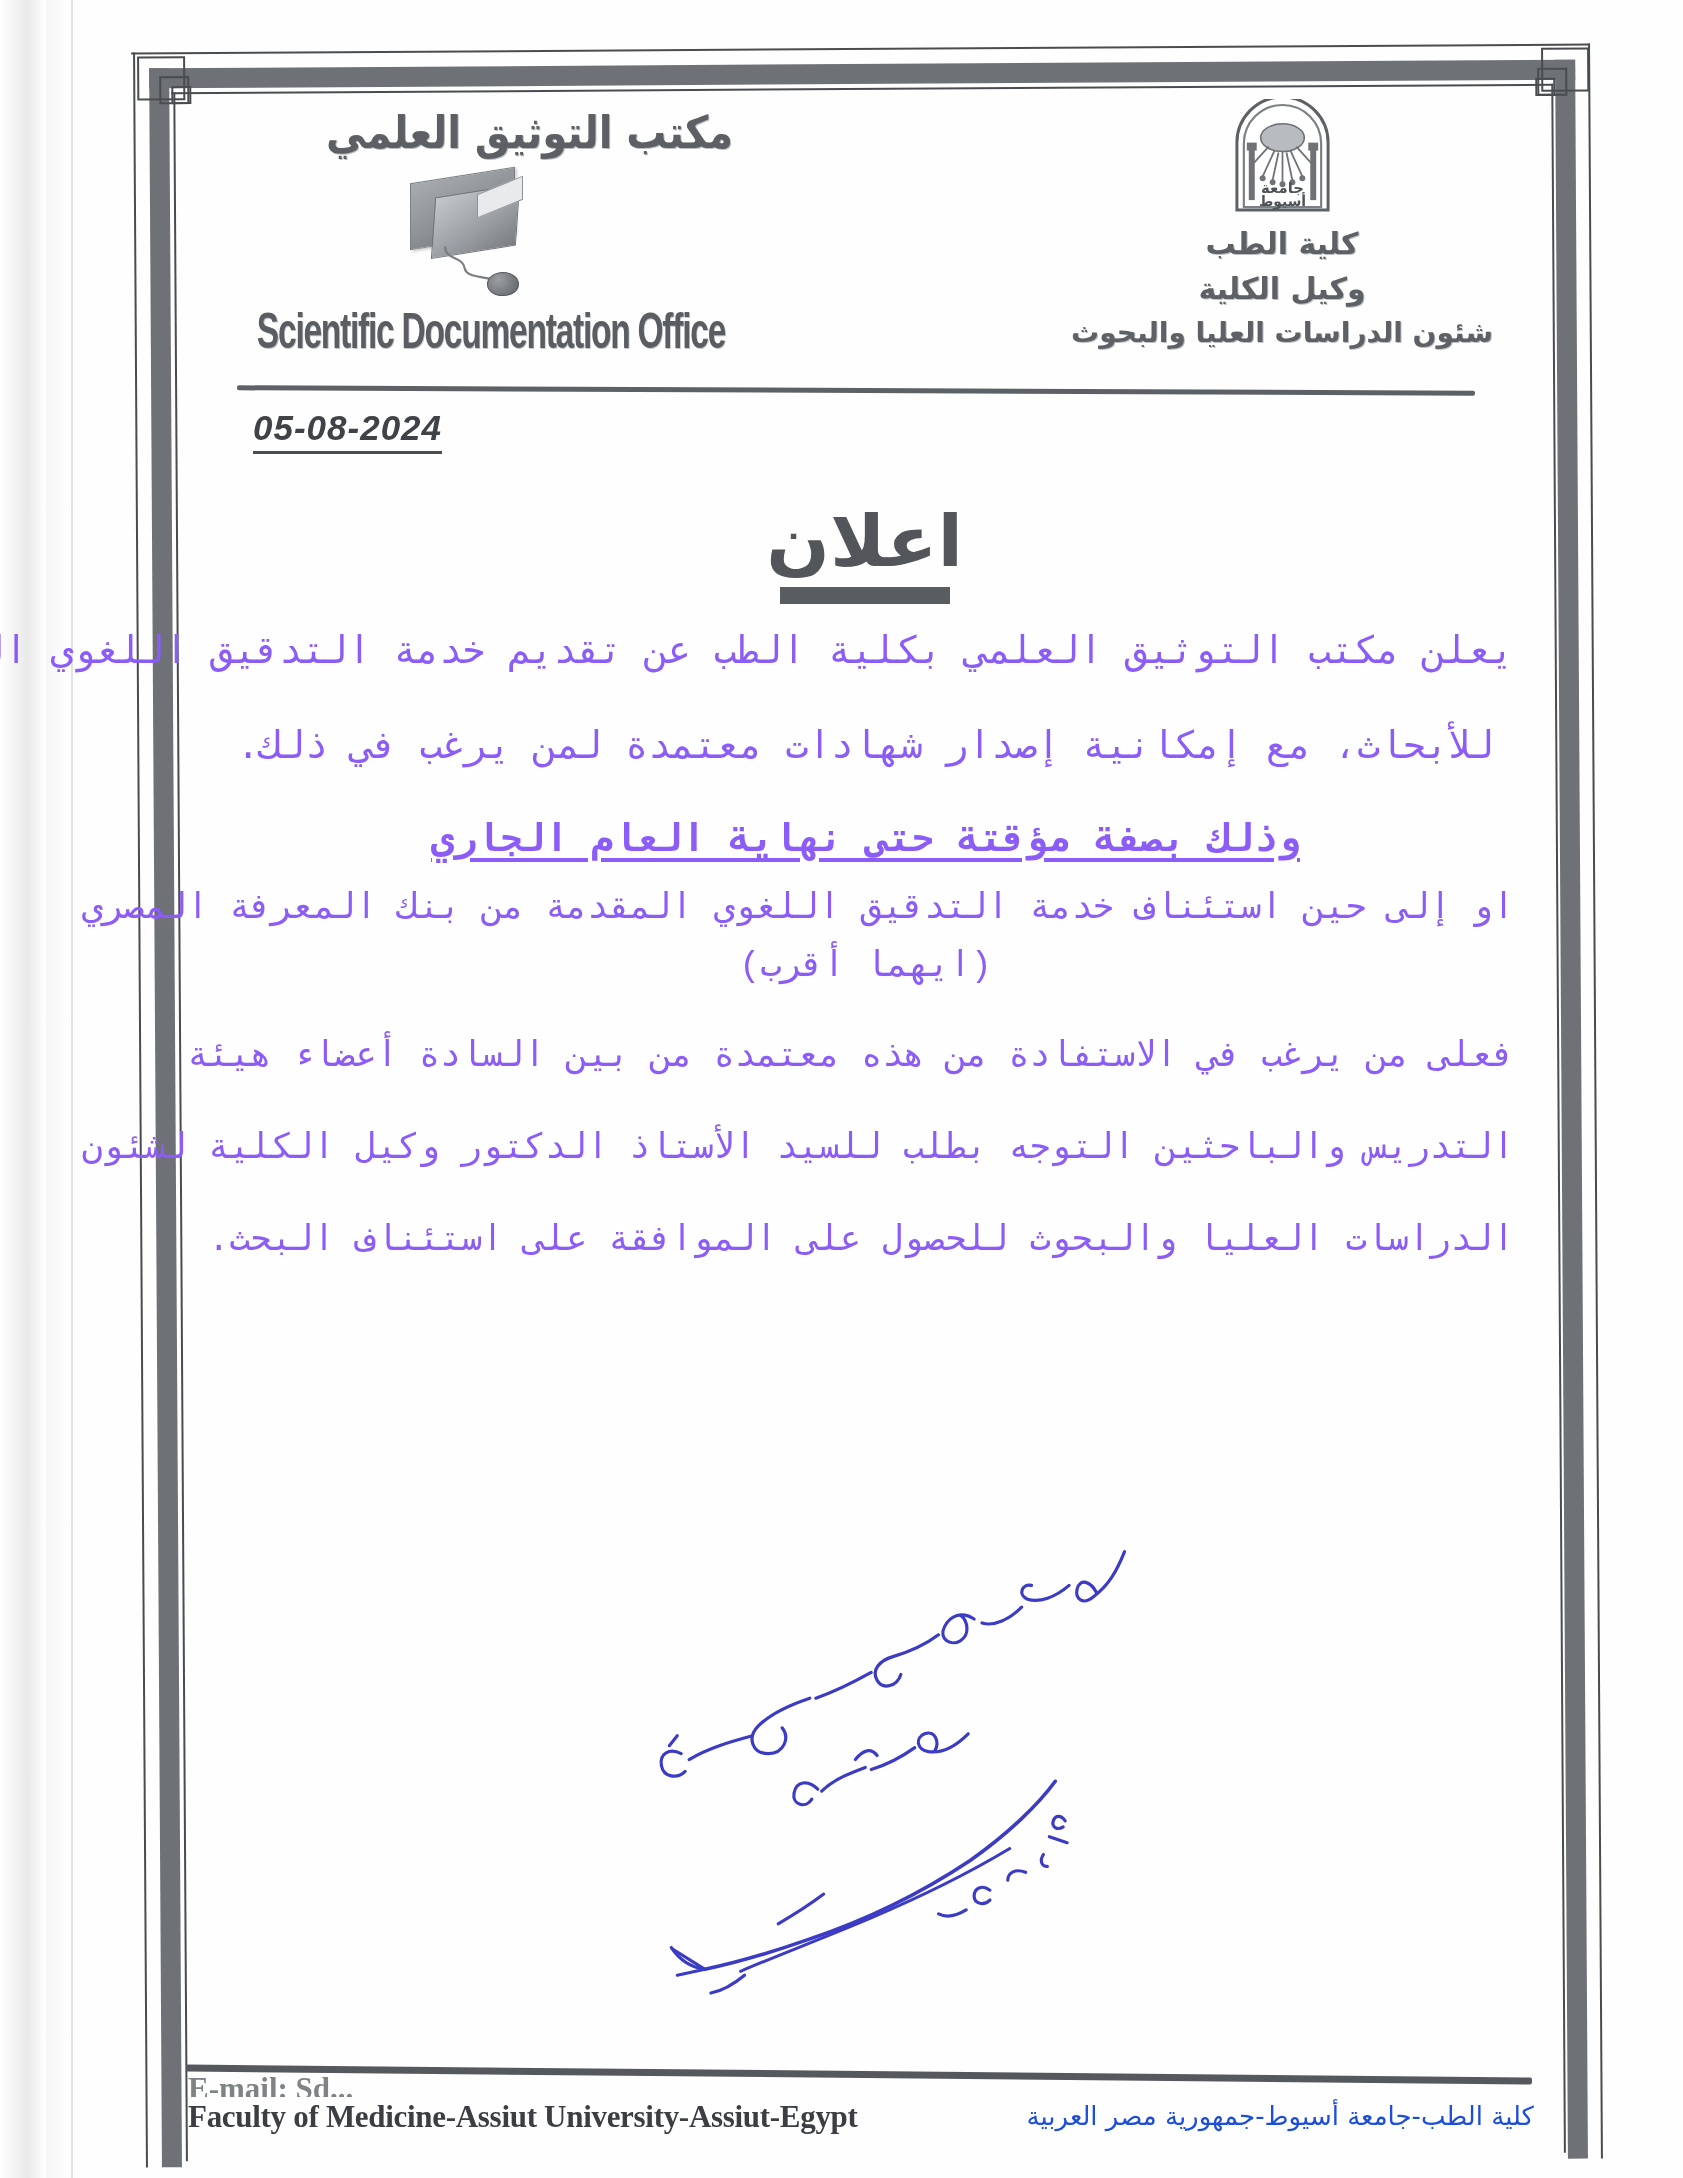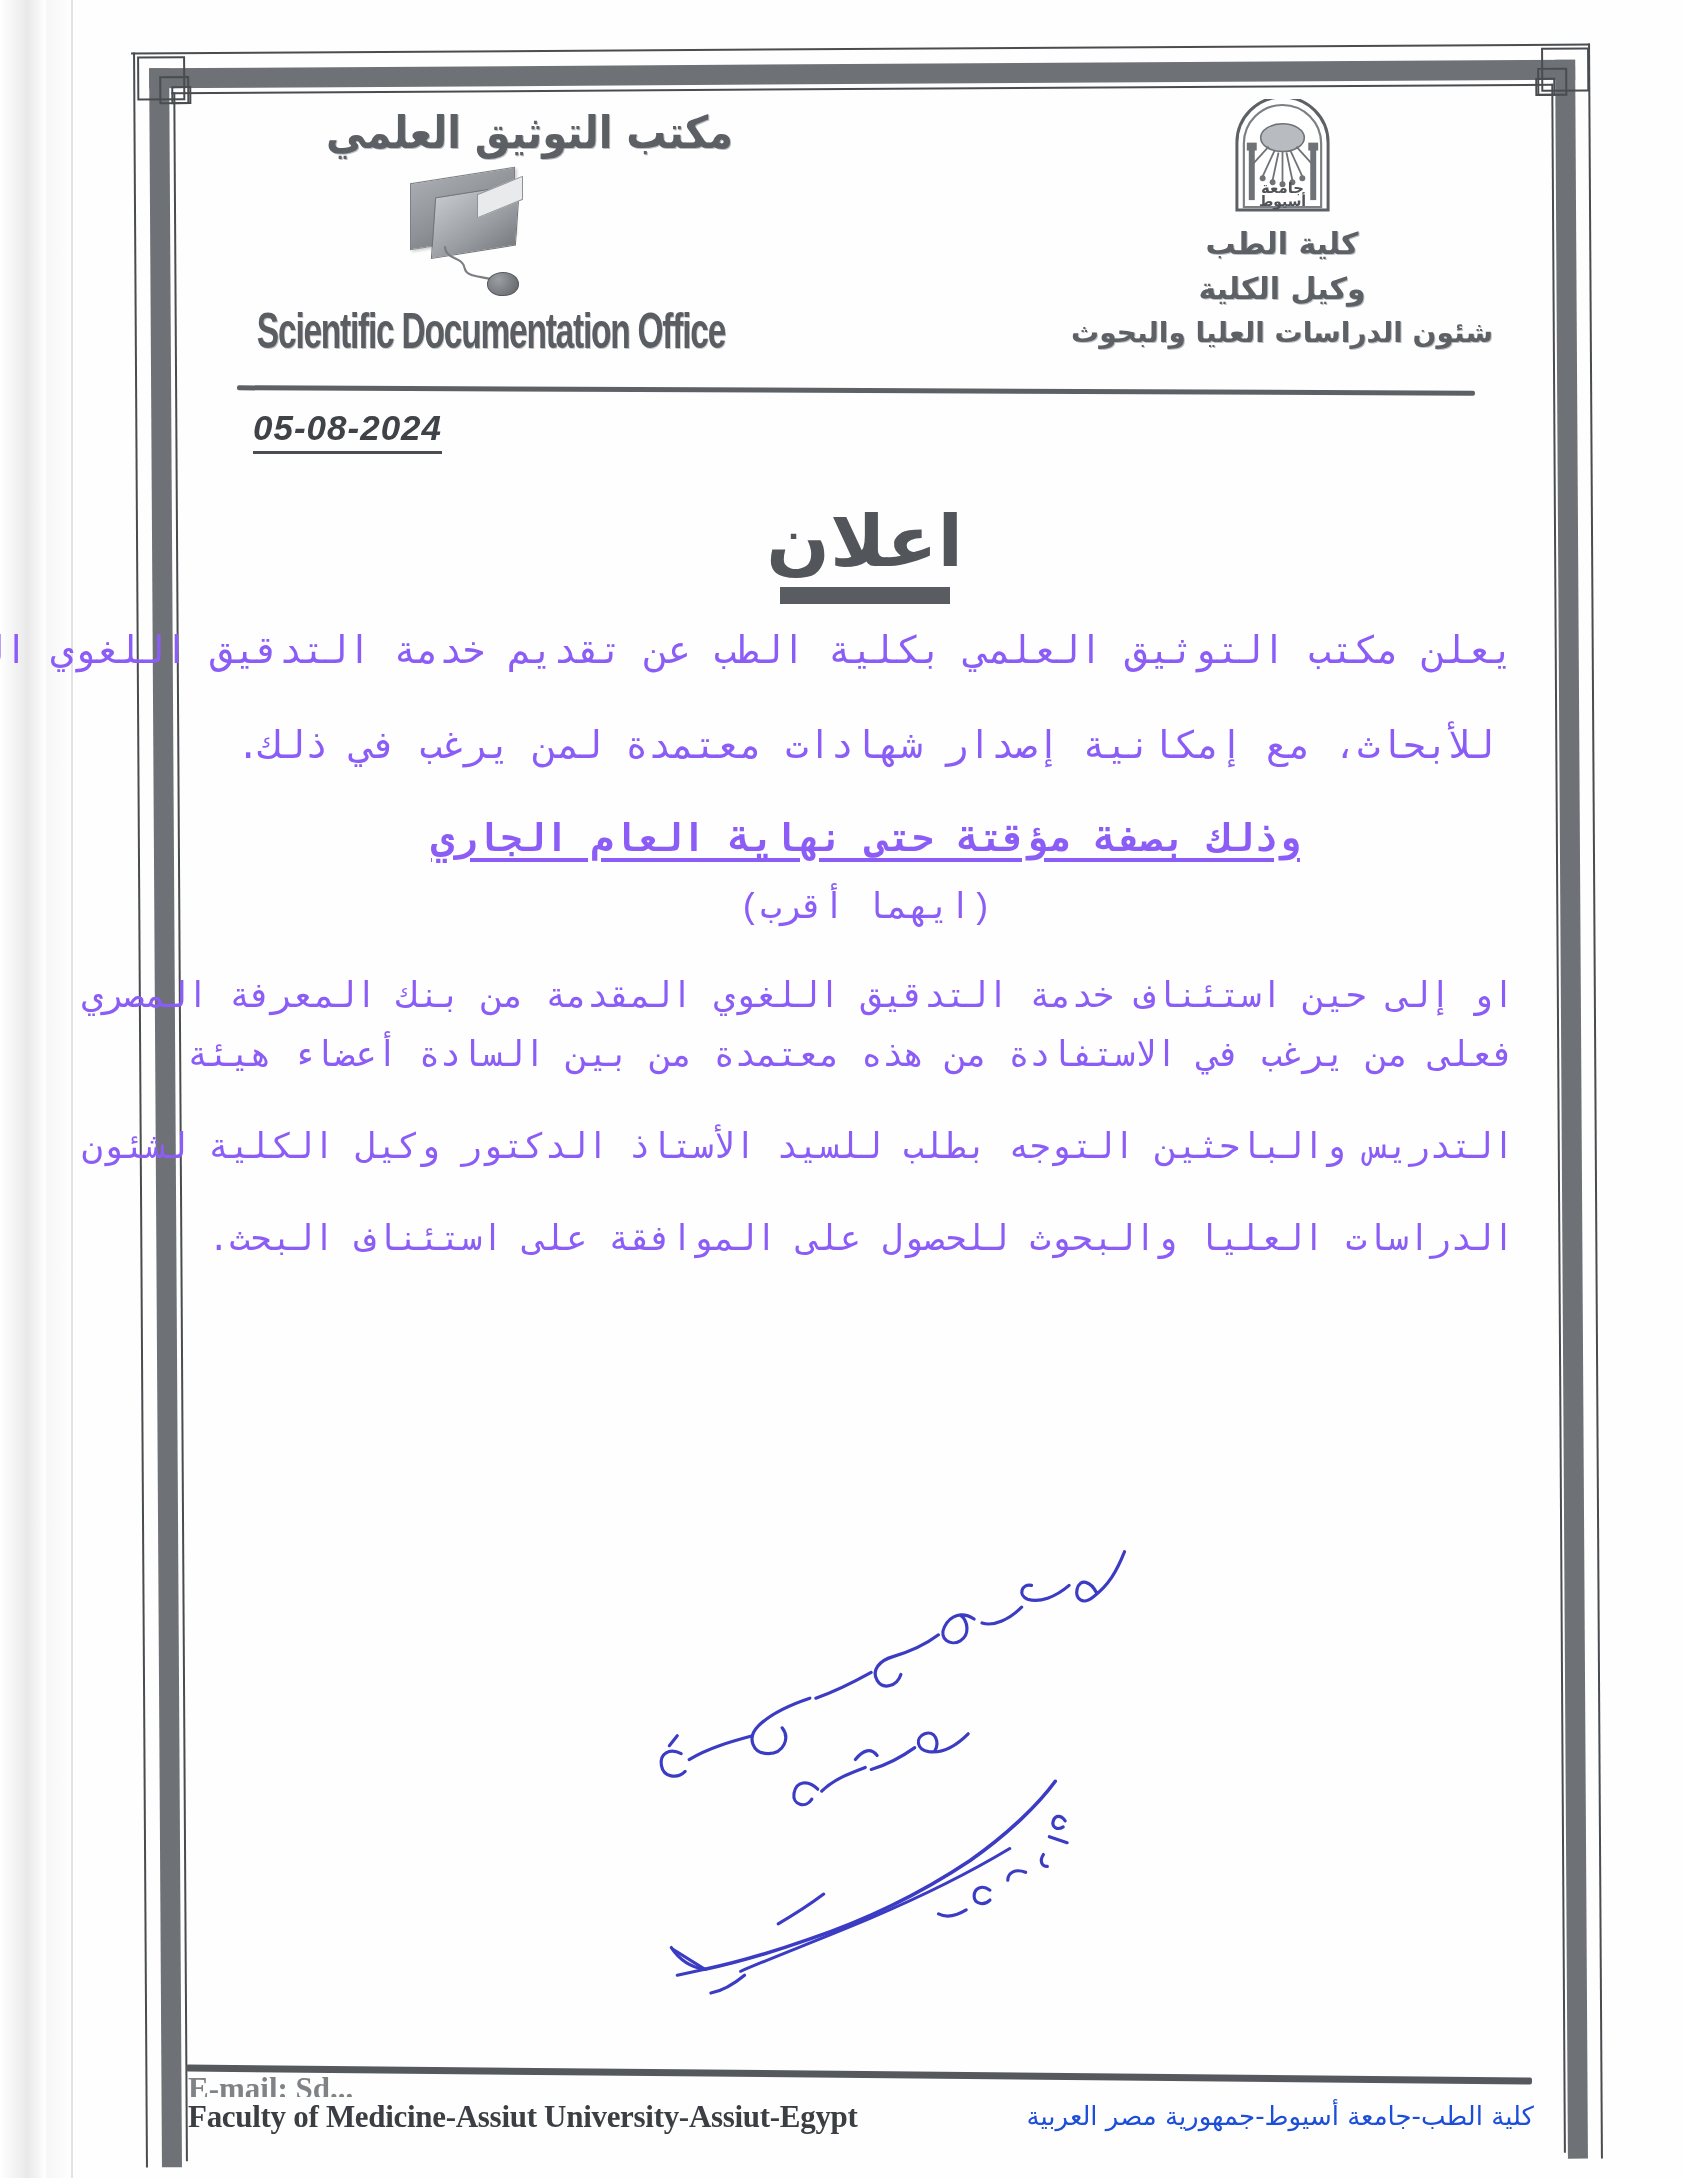--- a/index.html
+++ b/index.html
@@ -446,22 +446,22 @@
 
     <div class="title">
       <div class="title-text">اعلان</div>
       <div class="title-bar"></div>
     </div>
 
     <div class="body-text">
       <div class="p-line">يعلن مكتب التوثيق العلمي بكلية الطب عن تقديم خدمة التدقيق اللغوي المجانية</div>
       <div class="p-line para">للأبحاث، مع إمكانية إصدار شهادات معتمدة لمن يرغب في ذلك.</div>
       <div class="p-line bold-ul">وذلك بصفة مؤقتة حتى نهاية العام الجاري</div>
+      <div class="p-line tight small">او إلى حين استئناف خدمة التدقيق اللغوي المقدمة من بنك المعرفة المصري</div>
       <div class="p-line para small">(ايهما أقرب)</div>
-      <div class="p-line tight small">او إلى حين استئناف خدمة التدقيق اللغوي المقدمة من بنك المعرفة المصري</div>
       <div class="p-line small">فعلى من يرغب في الاستفادة من هذه معتمدة من بين السادة أعضاء هيئة</div>
       <div class="p-line small">التدريس والباحثين التوجه بطلب للسيد الأستاذ الدكتور وكيل الكلية لشئون</div>
       <div class="p-line small">الدراسات العليا والبحوث للحصول على الموافقة على استئناف البحث.</div>
     </div>
 
     <svg class="signature" viewBox="0 0 640 480">
       <g fill="none" stroke="#3b3bc4" stroke-width="3.2" stroke-linecap="round" stroke-linejoin="round">
 
         <path d="M556 28 C 548 48, 540 62, 524 74 C 514 82, 506 76, 508 66 C 511 54, 522 58, 528 70"></path>
         <path d="M500 62 C 486 74, 470 80, 458 76 C 448 72, 452 60, 462 62"></path>

